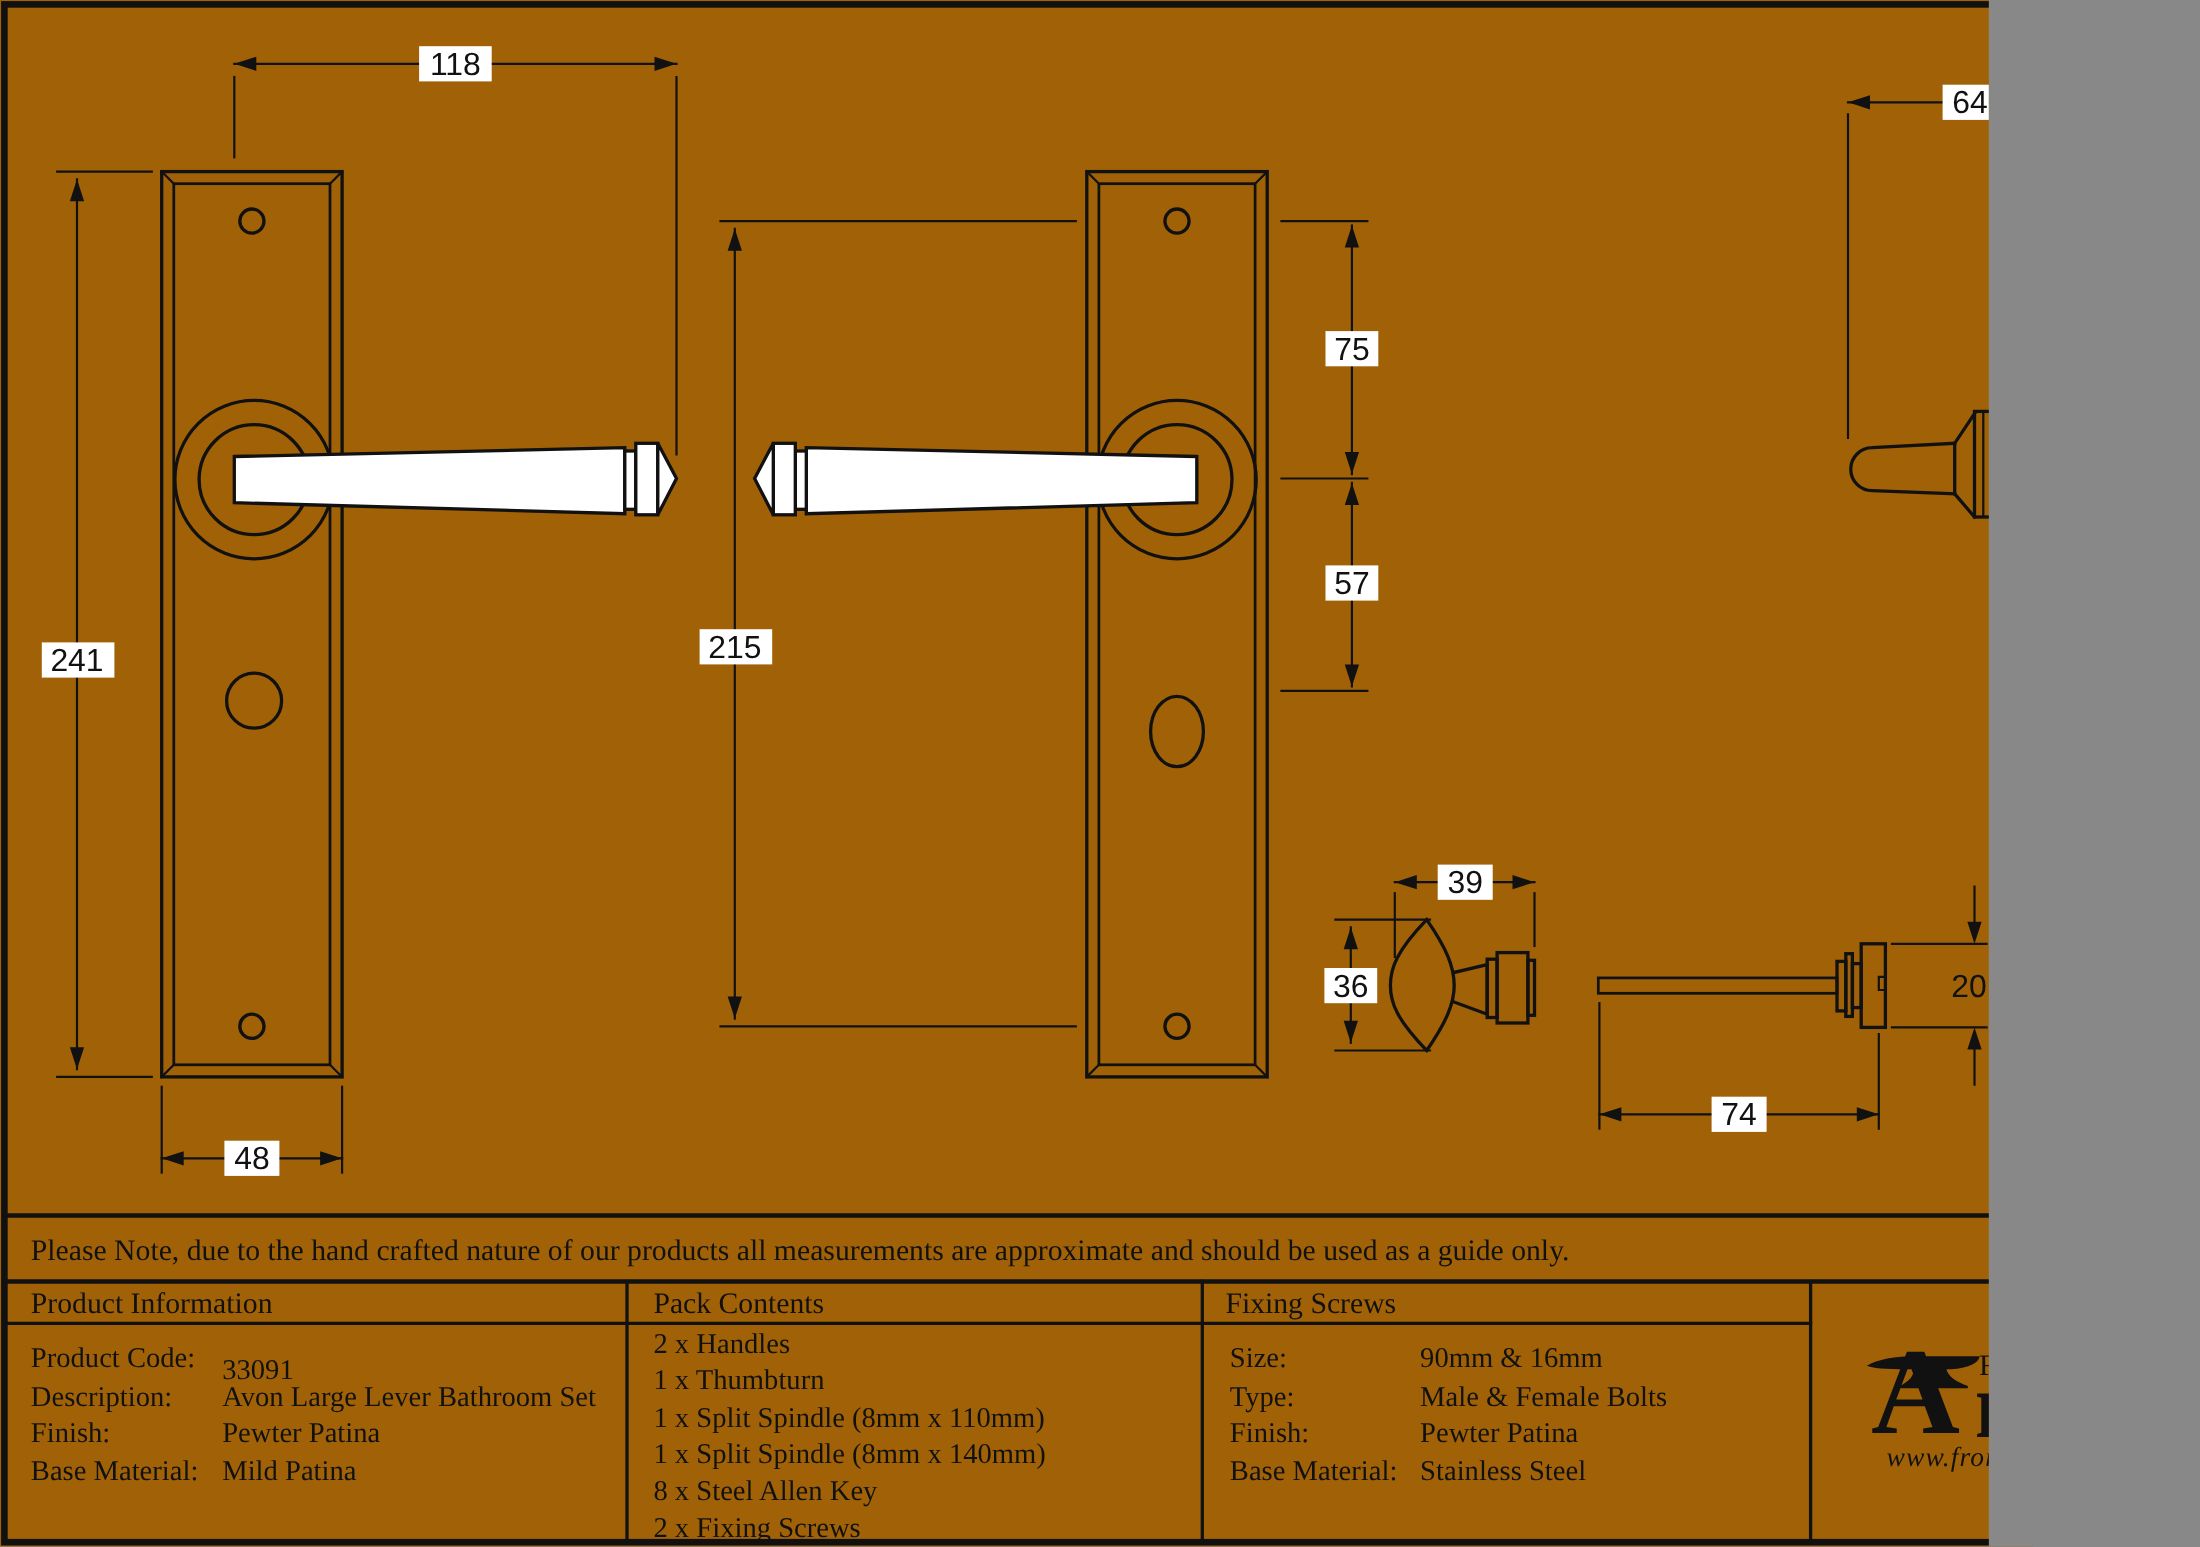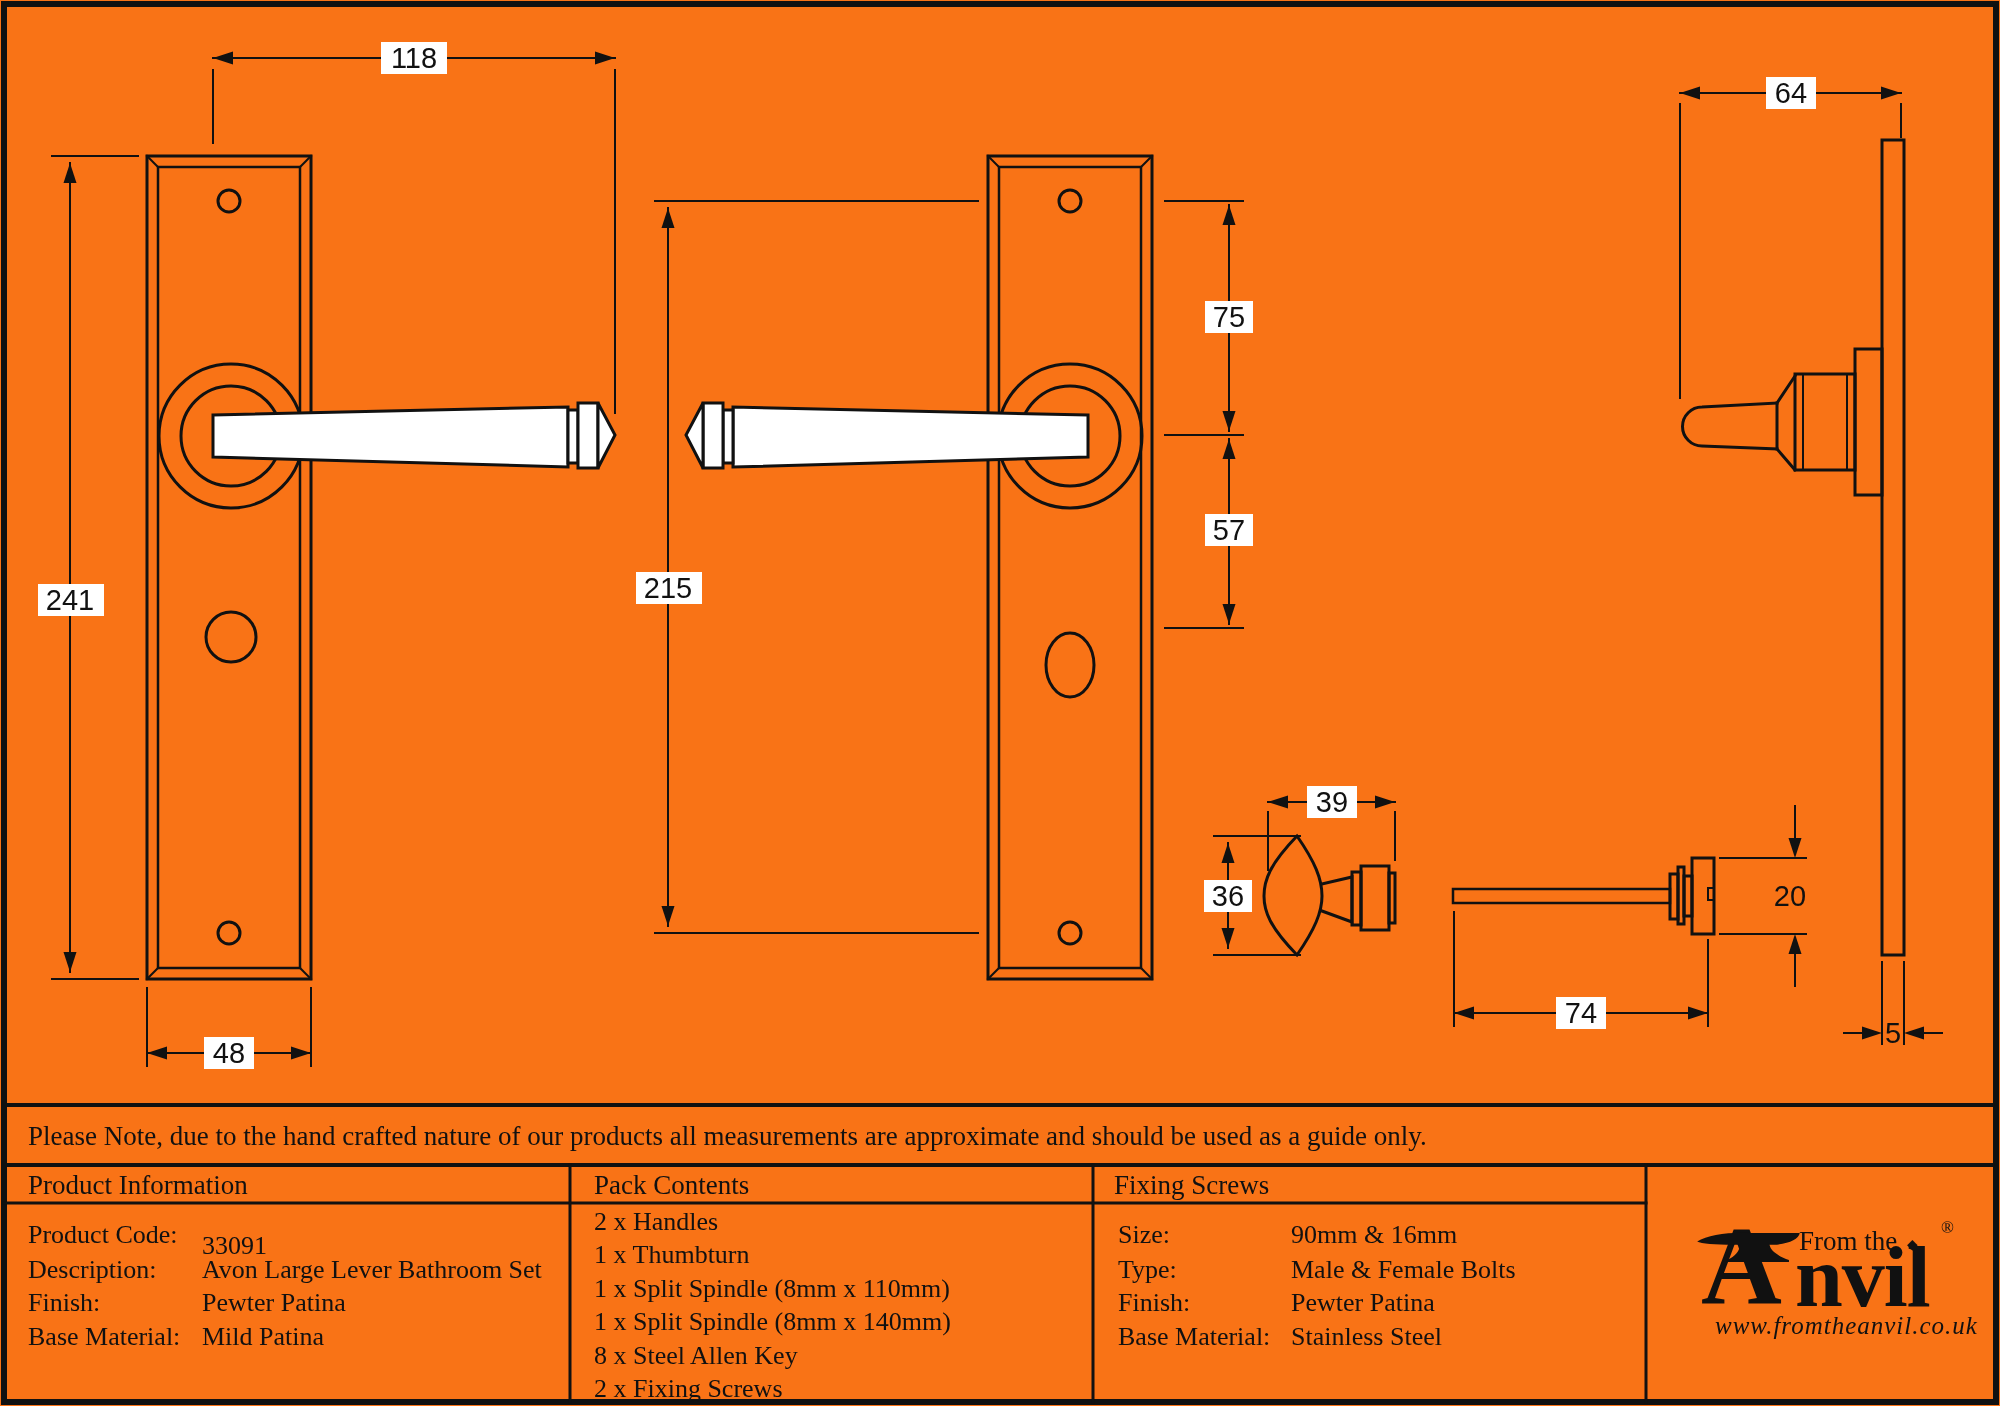--- a/index.html
+++ b/index.html
@@ -1,19 +1,19 @@
 <!DOCTYPE html>
 <html><head>
 <meta charset="utf-8">
 <style>
   html,body{margin:0;padding:0;background:#888;}
   .page{
     position:relative;
-    width:2000px;height:1406px;
-    background:#f97316;
+    width:1808px;height:1406px;
+    background:#a16207;
     font-family:"Liberation Sans",sans-serif;
     color:#111;
     overflow:hidden;
   }
   .page svg.drawing{position:absolute;left:0;top:0;}
   .txt{position:absolute;white-space:nowrap;font-size:26px;line-height:34px;color:#111;font-family:Liberation Serif, serif;}
   .note{font-size:27px;}
   .hdr{font-size:27px;}
   
   .logo{position:absolute;left:1695px;top:1210px;width:280px;height:150px;font-family:"Liberation Serif",serif;}

